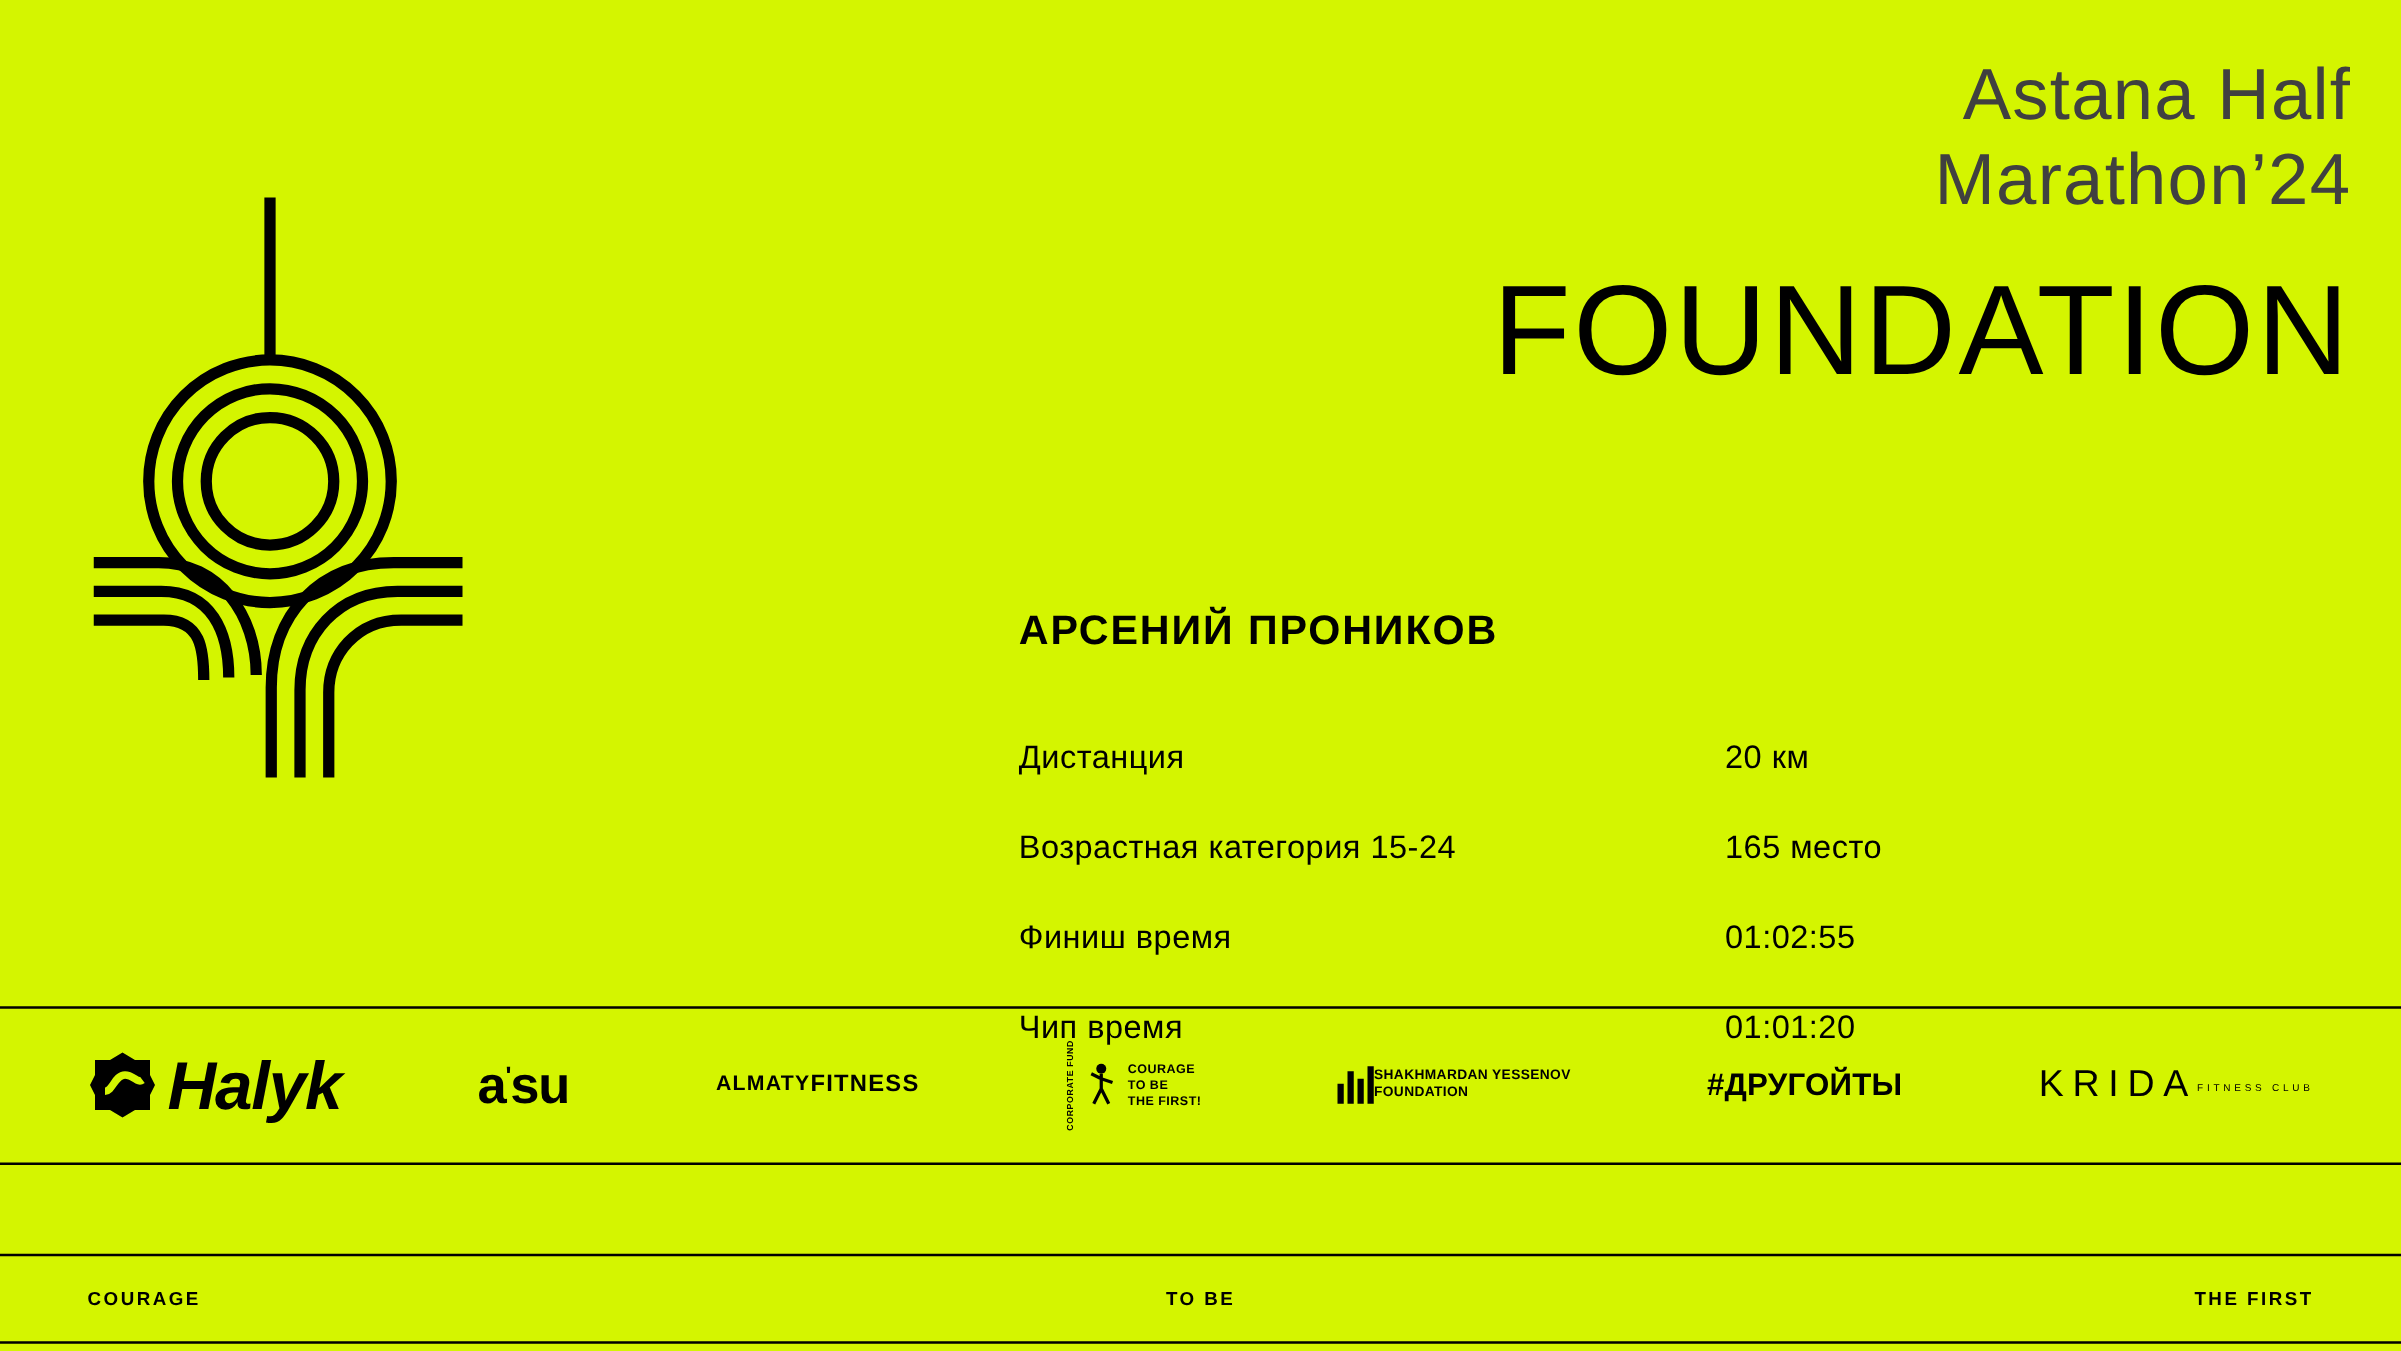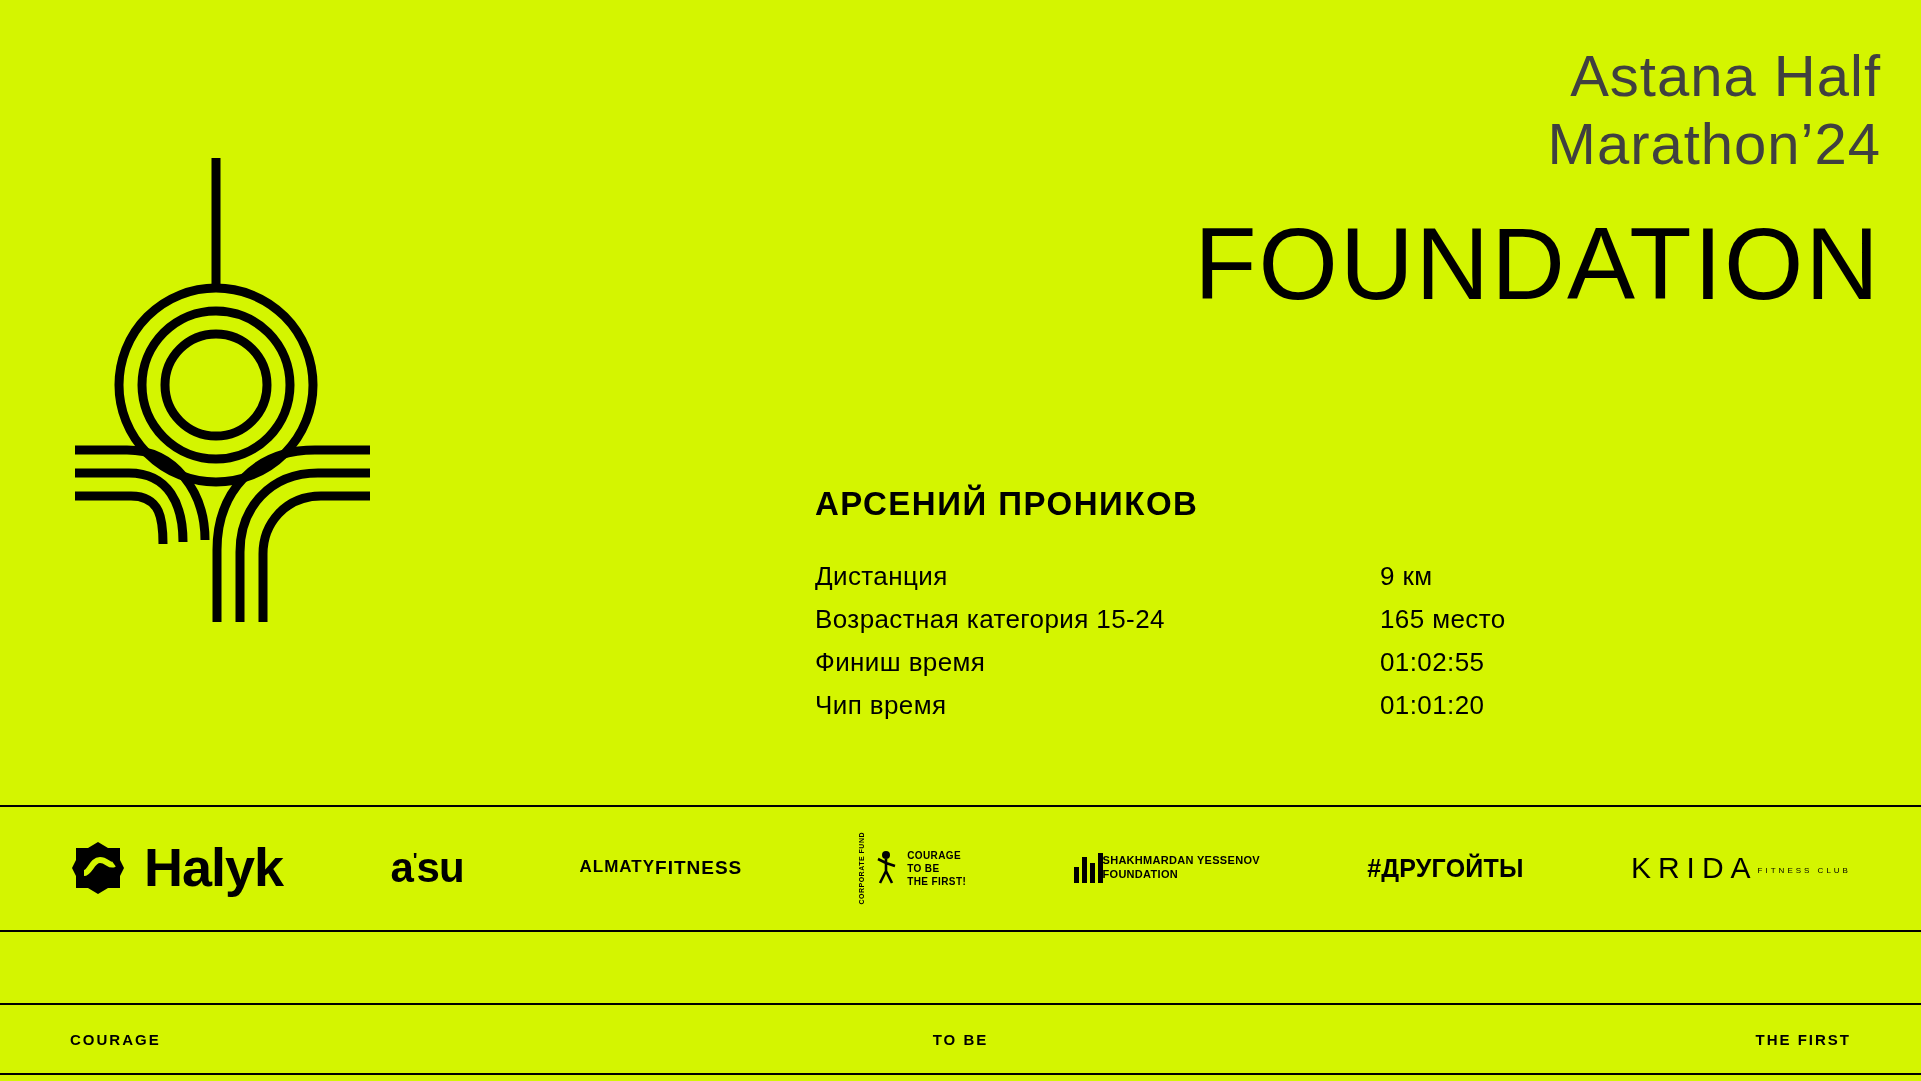--- a/index.html
+++ b/index.html
@@ -76,20 +76,21 @@
     display: flex;
     flex-direction: column;
     gap: 12px;
   }
   .row {
     display: flex;
     align-items: baseline;
     font-size: 26px;
     color: #000;
     letter-spacing: 0.4px;
+    margin-top: 29px;
   }
   .row .lbl {
     width: 565px;
     flex: 0 0 565px;
   }
   .row .val {
     flex: 1 1 auto;
   }
 
   
@@ -120,22 +121,23 @@
   .sponsor {
     display: flex;
     align-items: center;
     justify-content: center;
     color: #000;
   }
 
   
   .halyk {
     display: flex;
-    align-items: flex-start;
-    gap: 18px;
+    align-items: flex-end;
+    gap: 8px;
+    font-style: italic;
   }
   .halyk .word {
     font-size: 54px;
     font-weight: bold;
     letter-spacing: -1px;
     line-height: 1;
   }
 
   
   .asu .word {
@@ -285,21 +287,21 @@
     <path d="M10 310 H62 C110 310 140 352 140 400"></path>
     <path d="M10 333 H64 C104 333 118 365 118 402"></path>
     <path d="M10 356 H66 C96 356 98 380 98 404"></path>
   </svg>
 
   <div class="details">
     <div class="athlete-name">АРСЕНИЙ ПРОНИКОВ</div>
     <div class="rows">
       <div class="row">
         <span class="lbl">Дистанция</span>
-        <span class="val">9 км</span>
+        <span class="val">20 км</span>
       </div>
       <div class="row">
         <span class="lbl">Возрастная категория 15-24</span>
         <span class="val">165 место</span>
       </div>
       <div class="row">
         <span class="lbl">Финиш время</span>
         <span class="val">01:02:55</span>
       </div>
       <div class="row">

